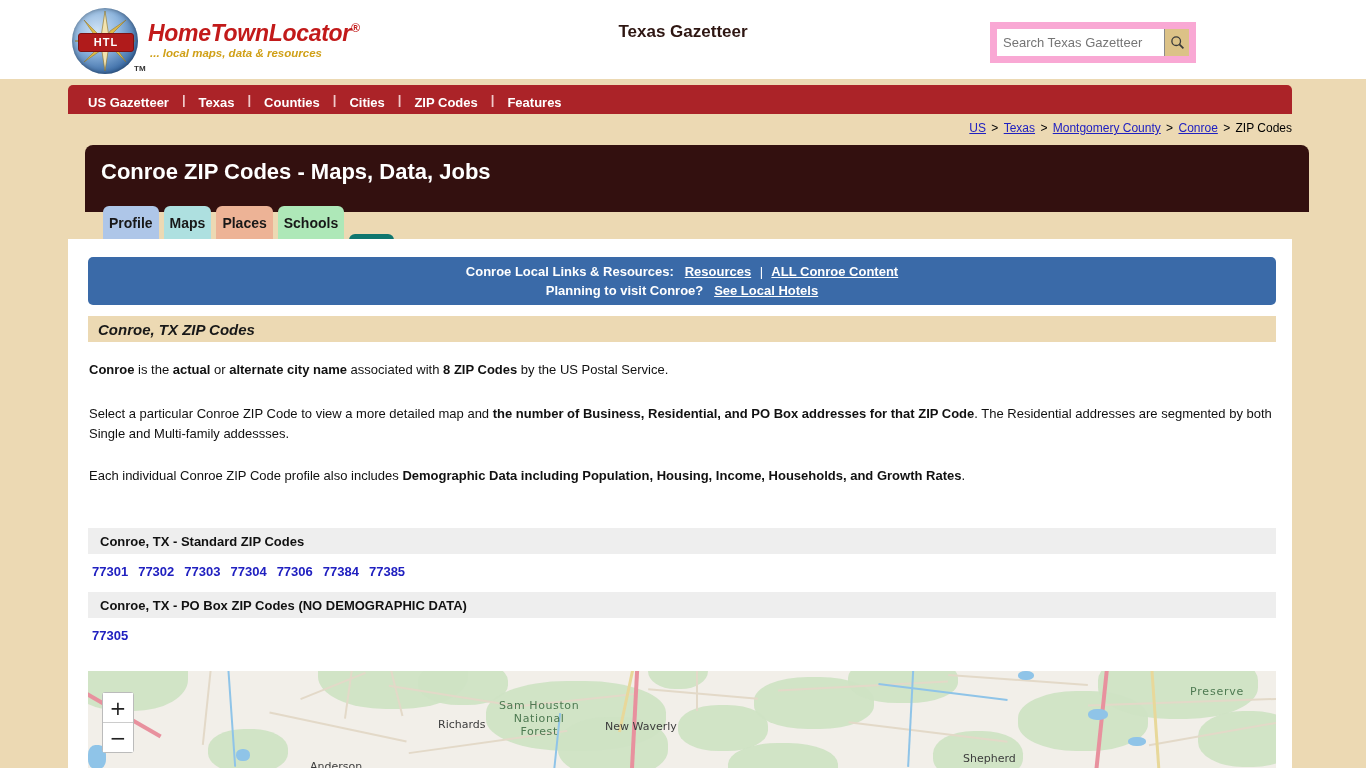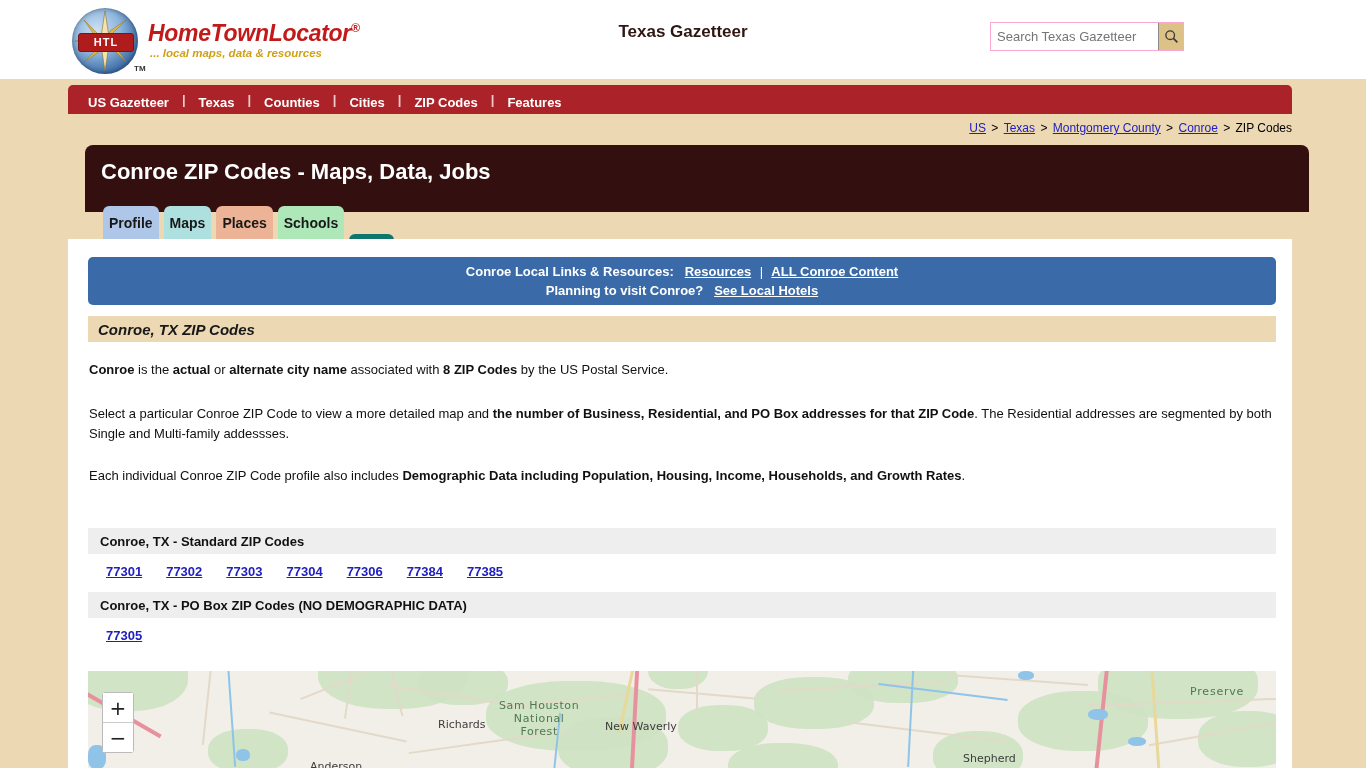--- a/index.html
+++ b/index.html
@@ -105,21 +105,21 @@
     font-size: 17px;
     font-weight: bold;
     color: #2e1612;
   }
   .search-wrap {
     position: absolute;
     left: 990px; top: 22px;
     height: 27px;
     display: flex;
     align-items: stretch;
-    border: 1px solid #f9a8d4;
+    border: 7px solid #f9a8d4;
     background: #fff;
   }
   .search-input {
     width: 155px;
     border: none;
     outline: none;
     padding: 0 6px;
     font-size: 13px;
     font-family: "Liberation Sans", sans-serif;
     color: #222;
@@ -287,24 +287,22 @@
   }
   .zip-row {
     position: absolute;
     left: 24px;
     display: flex;
     gap: 10px;
   }
   .zip-link {
     font-size: 13px;
     color: #2020c0;
-    text-decoration: underline;
-    cursor: pointer;
-    font-weight: bold;
-    margin-left: 14px;
+    cursor: pointer;
+    font-weight: bold;
   }
 
   
   .map {
     position: absolute;
     left: 20px; top: 432px;
     width: 1188px; height: 97px;
     overflow: hidden;
     background: #f2efe9;
   }

